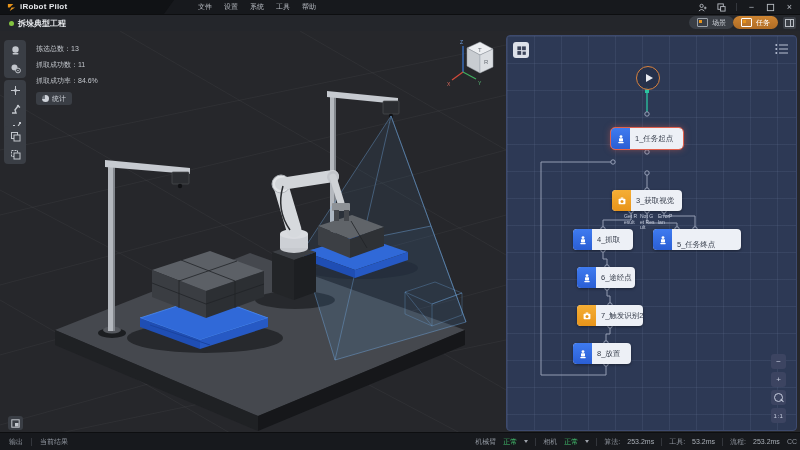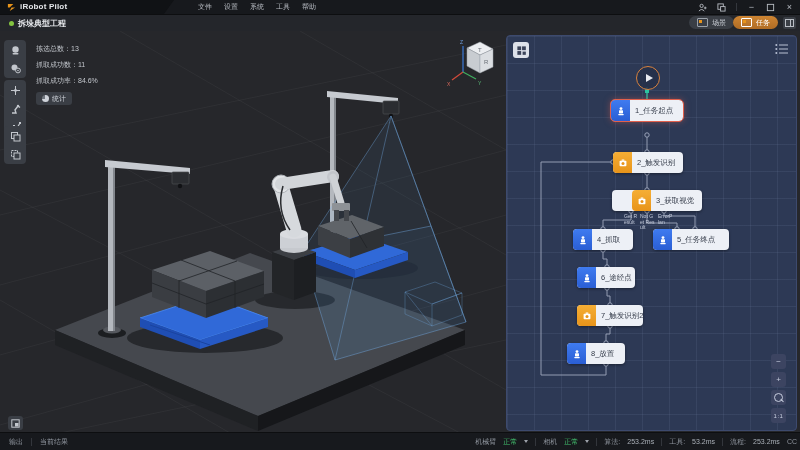--- a/index.html
+++ b/index.html
@@ -399,91 +399,81 @@
           <circle cx="1.3" cy="2" r="1"></circle>
           <circle cx="1.3" cy="6" r="1"></circle>
           <circle cx="1.3" cy="10" r="1"></circle>
         </g>
     </svg>
 
     <div class="abs start-node">
       <span class="tri"></span>
     </div>
 
-    <div class="fnode blue selected" style="left:104px;top:64px;width:72px;">
+    <div class="fnode blue selected" style="left:104px;top:92px;width:72px;">
       <span class="nicon">
         <svg width="10" height="10" viewBox="0 0 10 10" fill="#fff">
             <circle cx="5" cy="2.6" r="1.4"></circle>
             <rect x="3" y="4.2" width="4" height="3.2" rx="0.6"></rect>
             <rect x="2.2" y="8" width="5.6" height="1.2" rx="0.6"></rect>
           </svg>
       </span>
       <span class="nlabel">1_任务起点</span>
     </div>
-    <div class="fnode orange" style="left:106px;top:116px;width:70px;">
+    <div class="fnode orange" style="left:105px;top:154px;width:70px;">
       <span class="nicon">
         <svg width="10" height="10" viewBox="0 0 10 10">
             <rect x="3.6" y="1.4" width="2.8" height="1.4" rx="0.4" fill="#fff"></rect>
             <rect x="1.6" y="2.8" width="6.8" height="5.4" rx="0.8" fill="#fff"></rect>
             <circle cx="5" cy="5.5" r="1.5" fill="#e8941a"></circle>
           </svg>
       </span>
-      <span class="nlabel">2_触发识别</span>
-    </div>
-    <div class="fnode orange" style="left:105px;top:154px;width:70px;padding-left:20px;">
+      <span class="nlabel">3_获取视觉</span>
+    </div>
+    <div class="fnode blue" style="left:66px;top:193px;width:60px;">
+      <span class="nicon">
+        <svg width="10" height="10" viewBox="0 0 10 10" fill="#fff">
+            <circle cx="5" cy="2.6" r="1.4"></circle>
+            <rect x="3" y="4.2" width="4" height="3.2" rx="0.6"></rect>
+            <rect x="2.2" y="8" width="5.6" height="1.2" rx="0.6"></rect>
+          </svg>
+      </span>
+      <span class="nlabel">4_抓取</span>
+    </div>
+    <div class="fnode blue" style="left:146px;top:193px;width:88px;align-items:flex-end;">
+      <span class="nicon">
+        <svg width="10" height="10" viewBox="0 0 10 10" fill="#fff">
+            <circle cx="5" cy="2.6" r="1.4"></circle>
+            <rect x="3" y="4.2" width="4" height="3.2" rx="0.6"></rect>
+            <rect x="2.2" y="8" width="5.6" height="1.2" rx="0.6"></rect>
+          </svg>
+      </span>
+      <span class="nlabel">5_任务终点</span>
+    </div>
+    <div class="fnode blue" style="left:70px;top:231px;width:58px;">
+      <span class="nicon">
+        <svg width="10" height="10" viewBox="0 0 10 10" fill="#fff">
+            <circle cx="5" cy="2.6" r="1.4"></circle>
+            <rect x="3" y="4.2" width="4" height="3.2" rx="0.6"></rect>
+            <rect x="2.2" y="8" width="5.6" height="1.2" rx="0.6"></rect>
+          </svg>
+      </span>
+      <span class="nlabel">6_途经点</span>
+    </div>
+    <div class="fnode orange" style="left:70px;top:269px;width:66px;">
       <span class="nicon">
         <svg width="10" height="10" viewBox="0 0 10 10">
             <rect x="3.6" y="1.4" width="2.8" height="1.4" rx="0.4" fill="#fff"></rect>
             <rect x="1.6" y="2.8" width="6.8" height="5.4" rx="0.8" fill="#fff"></rect>
             <circle cx="5" cy="5.5" r="1.5" fill="#e8941a"></circle>
           </svg>
       </span>
-      <span class="nlabel">3_获取视觉</span>
-    </div>
-    <div class="fnode blue" style="left:66px;top:193px;width:60px;">
-      <span class="nicon">
-        <svg width="10" height="10" viewBox="0 0 10 10" fill="#fff">
-            <circle cx="5" cy="2.6" r="1.4"></circle>
-            <rect x="3" y="4.2" width="4" height="3.2" rx="0.6"></rect>
-            <rect x="2.2" y="8" width="5.6" height="1.2" rx="0.6"></rect>
-          </svg>
-      </span>
-      <span class="nlabel">4_抓取</span>
-    </div>
-    <div class="fnode blue" style="left:146px;top:193px;width:76px;">
-      <span class="nicon">
-        <svg width="10" height="10" viewBox="0 0 10 10" fill="#fff">
-            <circle cx="5" cy="2.6" r="1.4"></circle>
-            <rect x="3" y="4.2" width="4" height="3.2" rx="0.6"></rect>
-            <rect x="2.2" y="8" width="5.6" height="1.2" rx="0.6"></rect>
-          </svg>
-      </span>
-      <span class="nlabel">5_任务终点</span>
-    </div>
-    <div class="fnode blue" style="left:70px;top:231px;width:58px;">
-      <span class="nicon">
-        <svg width="10" height="10" viewBox="0 0 10 10" fill="#fff">
-            <circle cx="5" cy="2.6" r="1.4"></circle>
-            <rect x="3" y="4.2" width="4" height="3.2" rx="0.6"></rect>
-            <rect x="2.2" y="8" width="5.6" height="1.2" rx="0.6"></rect>
-          </svg>
-      </span>
-      <span class="nlabel">6_途经点</span>
-    </div>
-    <div class="fnode orange" style="left:70px;top:269px;width:66px;">
-      <span class="nicon">
-        <svg width="10" height="10" viewBox="0 0 10 10">
-            <rect x="3.6" y="1.4" width="2.8" height="1.4" rx="0.4" fill="#fff"></rect>
-            <rect x="1.6" y="2.8" width="6.8" height="5.4" rx="0.8" fill="#fff"></rect>
-            <circle cx="5" cy="5.5" r="1.5" fill="#e8941a"></circle>
-          </svg>
-      </span>
       <span class="nlabel">7_触发识别2</span>
     </div>
-    <div class="fnode blue" style="left:60px;top:307px;width:58px;">
+    <div class="fnode blue" style="left:66px;top:307px;width:58px;">
       <span class="nicon">
         <svg width="10" height="10" viewBox="0 0 10 10" fill="#fff">
             <circle cx="5" cy="2.6" r="1.4"></circle>
             <rect x="3" y="4.2" width="4" height="3.2" rx="0.6"></rect>
             <rect x="2.2" y="8" width="5.6" height="1.2" rx="0.6"></rect>
           </svg>
       </span>
       <span class="nlabel">8_放置</span>
     </div>
 

